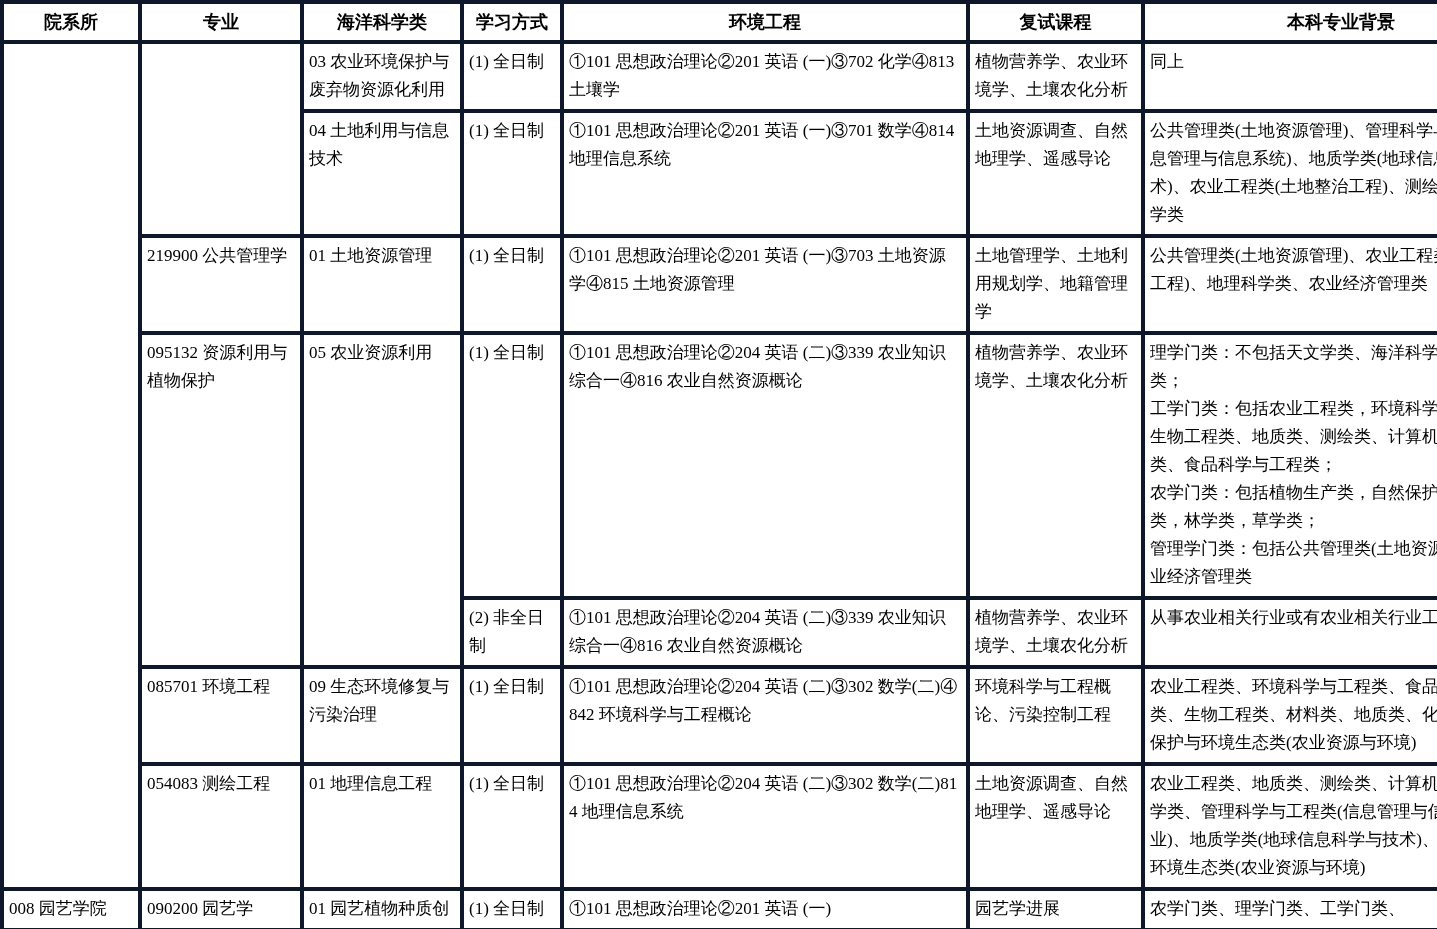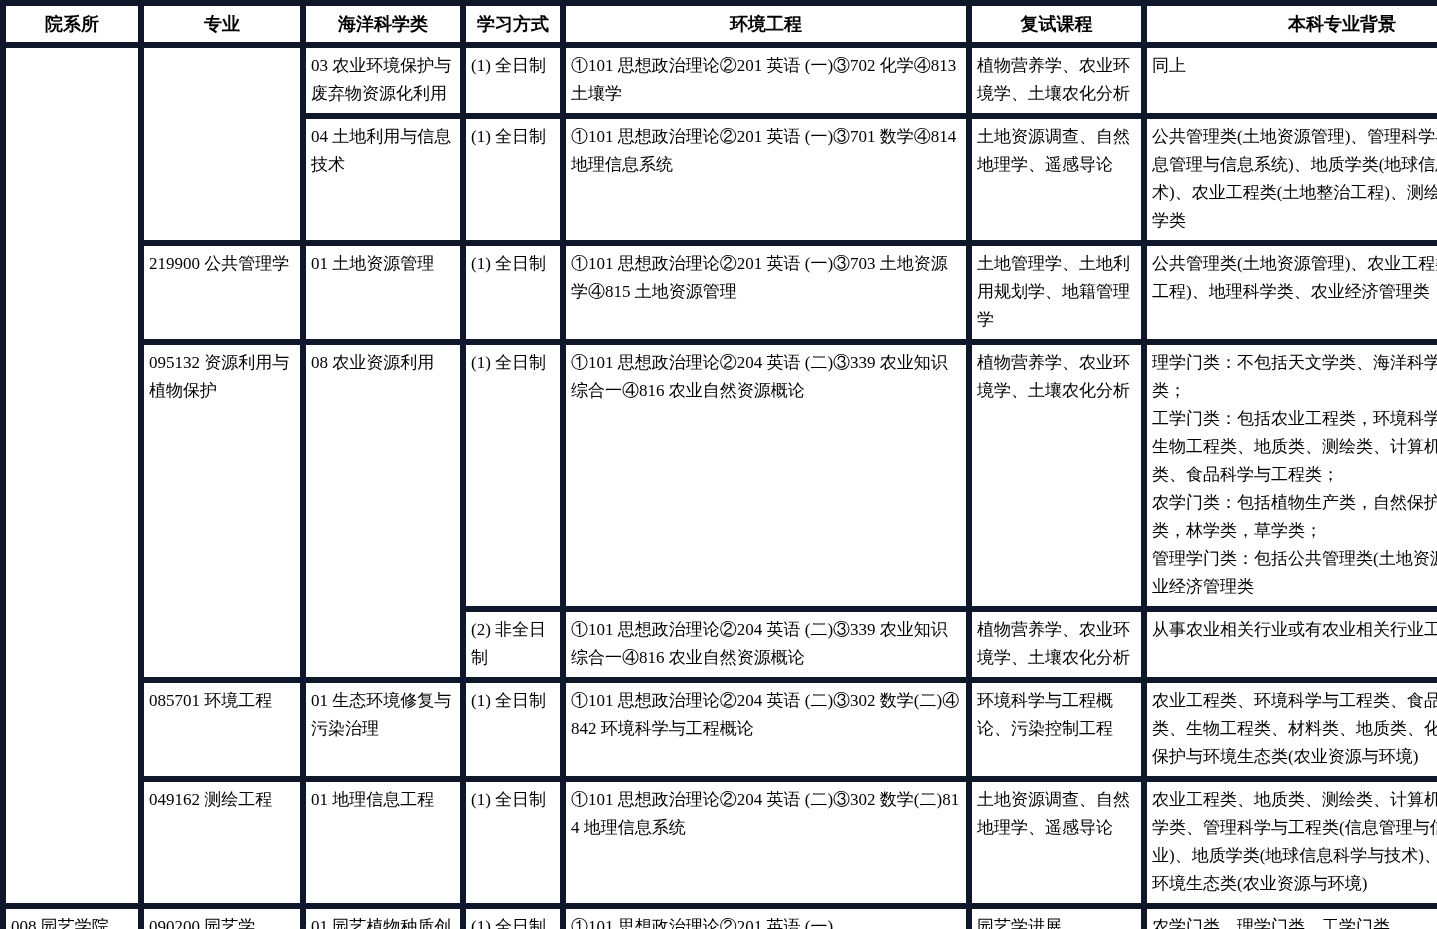--- a/index.html
+++ b/index.html
@@ -14,21 +14,21 @@
     color: #000000;
     overflow: hidden;
   }
   table.grid {
     border-collapse: collapse;
     table-layout: fixed;
     width: 1437px;
     margin: 0;
   }
   table.grid td, table.grid th {
-    border: 6px solid #0f172a;
+    border: 4px solid #0f172a;
     vertical-align: top;
     padding: 4px 5px 5px 5px;
     font-size: 17px;
     line-height: 28px;
     font-weight: normal;
     text-align: left;
     word-break: break-all;
   }
   table.grid thead th {
     text-align: center;
@@ -95,48 +95,48 @@
       <td>219900 公共管理学</td>
       <td>01 土地资源管理</td>
       <td>(1) 全日制</td>
       <td>①101 思想政治理论②201 英语 (一)③703 土地资源学④815 土地资源管理</td>
       <td>土地管理学、土地利用规划学、地籍管理学</td>
       <td>公共管理类(土地资源管理)、农业工程类(土地整治工程)、地理科学类、农业经济管理类</td>
     </tr>
 
     <tr>
       <td rowspan="2">095132 资源利用与植物保护</td>
-      <td rowspan="2">08 农业资源利用</td>
+      <td rowspan="2">05 农业资源利用</td>
       <td>(1) 全日制</td>
       <td>①101 思想政治理论②204 英语 (二)③339 农业知识综合一④816 农业自然资源概论</td>
       <td>植物营养学、农业环境学、土壤农化分析</td>
       <td class="cell-lines" style="white-space: pre-line;">理学门类：不包括天文学类、海洋科学类、心理学类；
 工学门类：包括农业工程类，环境科学与工程类、生物工程类、地质类、测绘类、计算机类、材料类、食品科学与工程类；
 农学门类：包括植物生产类，自然保护与环境生态类，林学类，草学类；
 管理学门类：包括公共管理类(土地资源管理)、农业经济管理类</td>
     </tr>
 
     <tr>
       <td>(2) 非全日制</td>
       <td>①101 思想政治理论②204 英语 (二)③339 农业知识综合一④816 农业自然资源概论</td>
       <td>植物营养学、农业环境学、土壤农化分析</td>
       <td>从事农业相关行业或有农业相关行业工作背景</td>
     </tr>
 
     <tr>
       <td>085701 环境工程</td>
-      <td>01 生态环境修复与污染治理</td>
+      <td>09 生态环境修复与污染治理</td>
       <td>(1) 全日制</td>
       <td>①101 思想政治理论②204 英语 (二)③302 数学(二)④842 环境科学与工程概论</td>
       <td>环境科学与工程概论、污染控制工程</td>
       <td>农业工程类、环境科学与工程类、食品科学与工程类、生物工程类、材料类、地质类、化学类、自然保护与环境生态类(农业资源与环境)</td>
     </tr>
 
     <tr>
-      <td>049162 测绘工程</td>
+      <td>054083 测绘工程</td>
       <td>01 地理信息工程</td>
       <td>(1) 全日制</td>
       <td>①101 思想政治理论②204 英语 (二)③302 数学(二)814 地理信息系统</td>
       <td>土地资源调查、自然地理学、遥感导论</td>
       <td>农业工程类、地质类、测绘类、计算机类、地理科学类、管理科学与工程类(信息管理与信息系统专业)、地质学类(地球信息科学与技术)、自然保护与环境生态类(农业资源与环境)</td>
     </tr>
 
     <tr>
       <td>008 园艺学院</td>
       <td>090200 园艺学</td>

